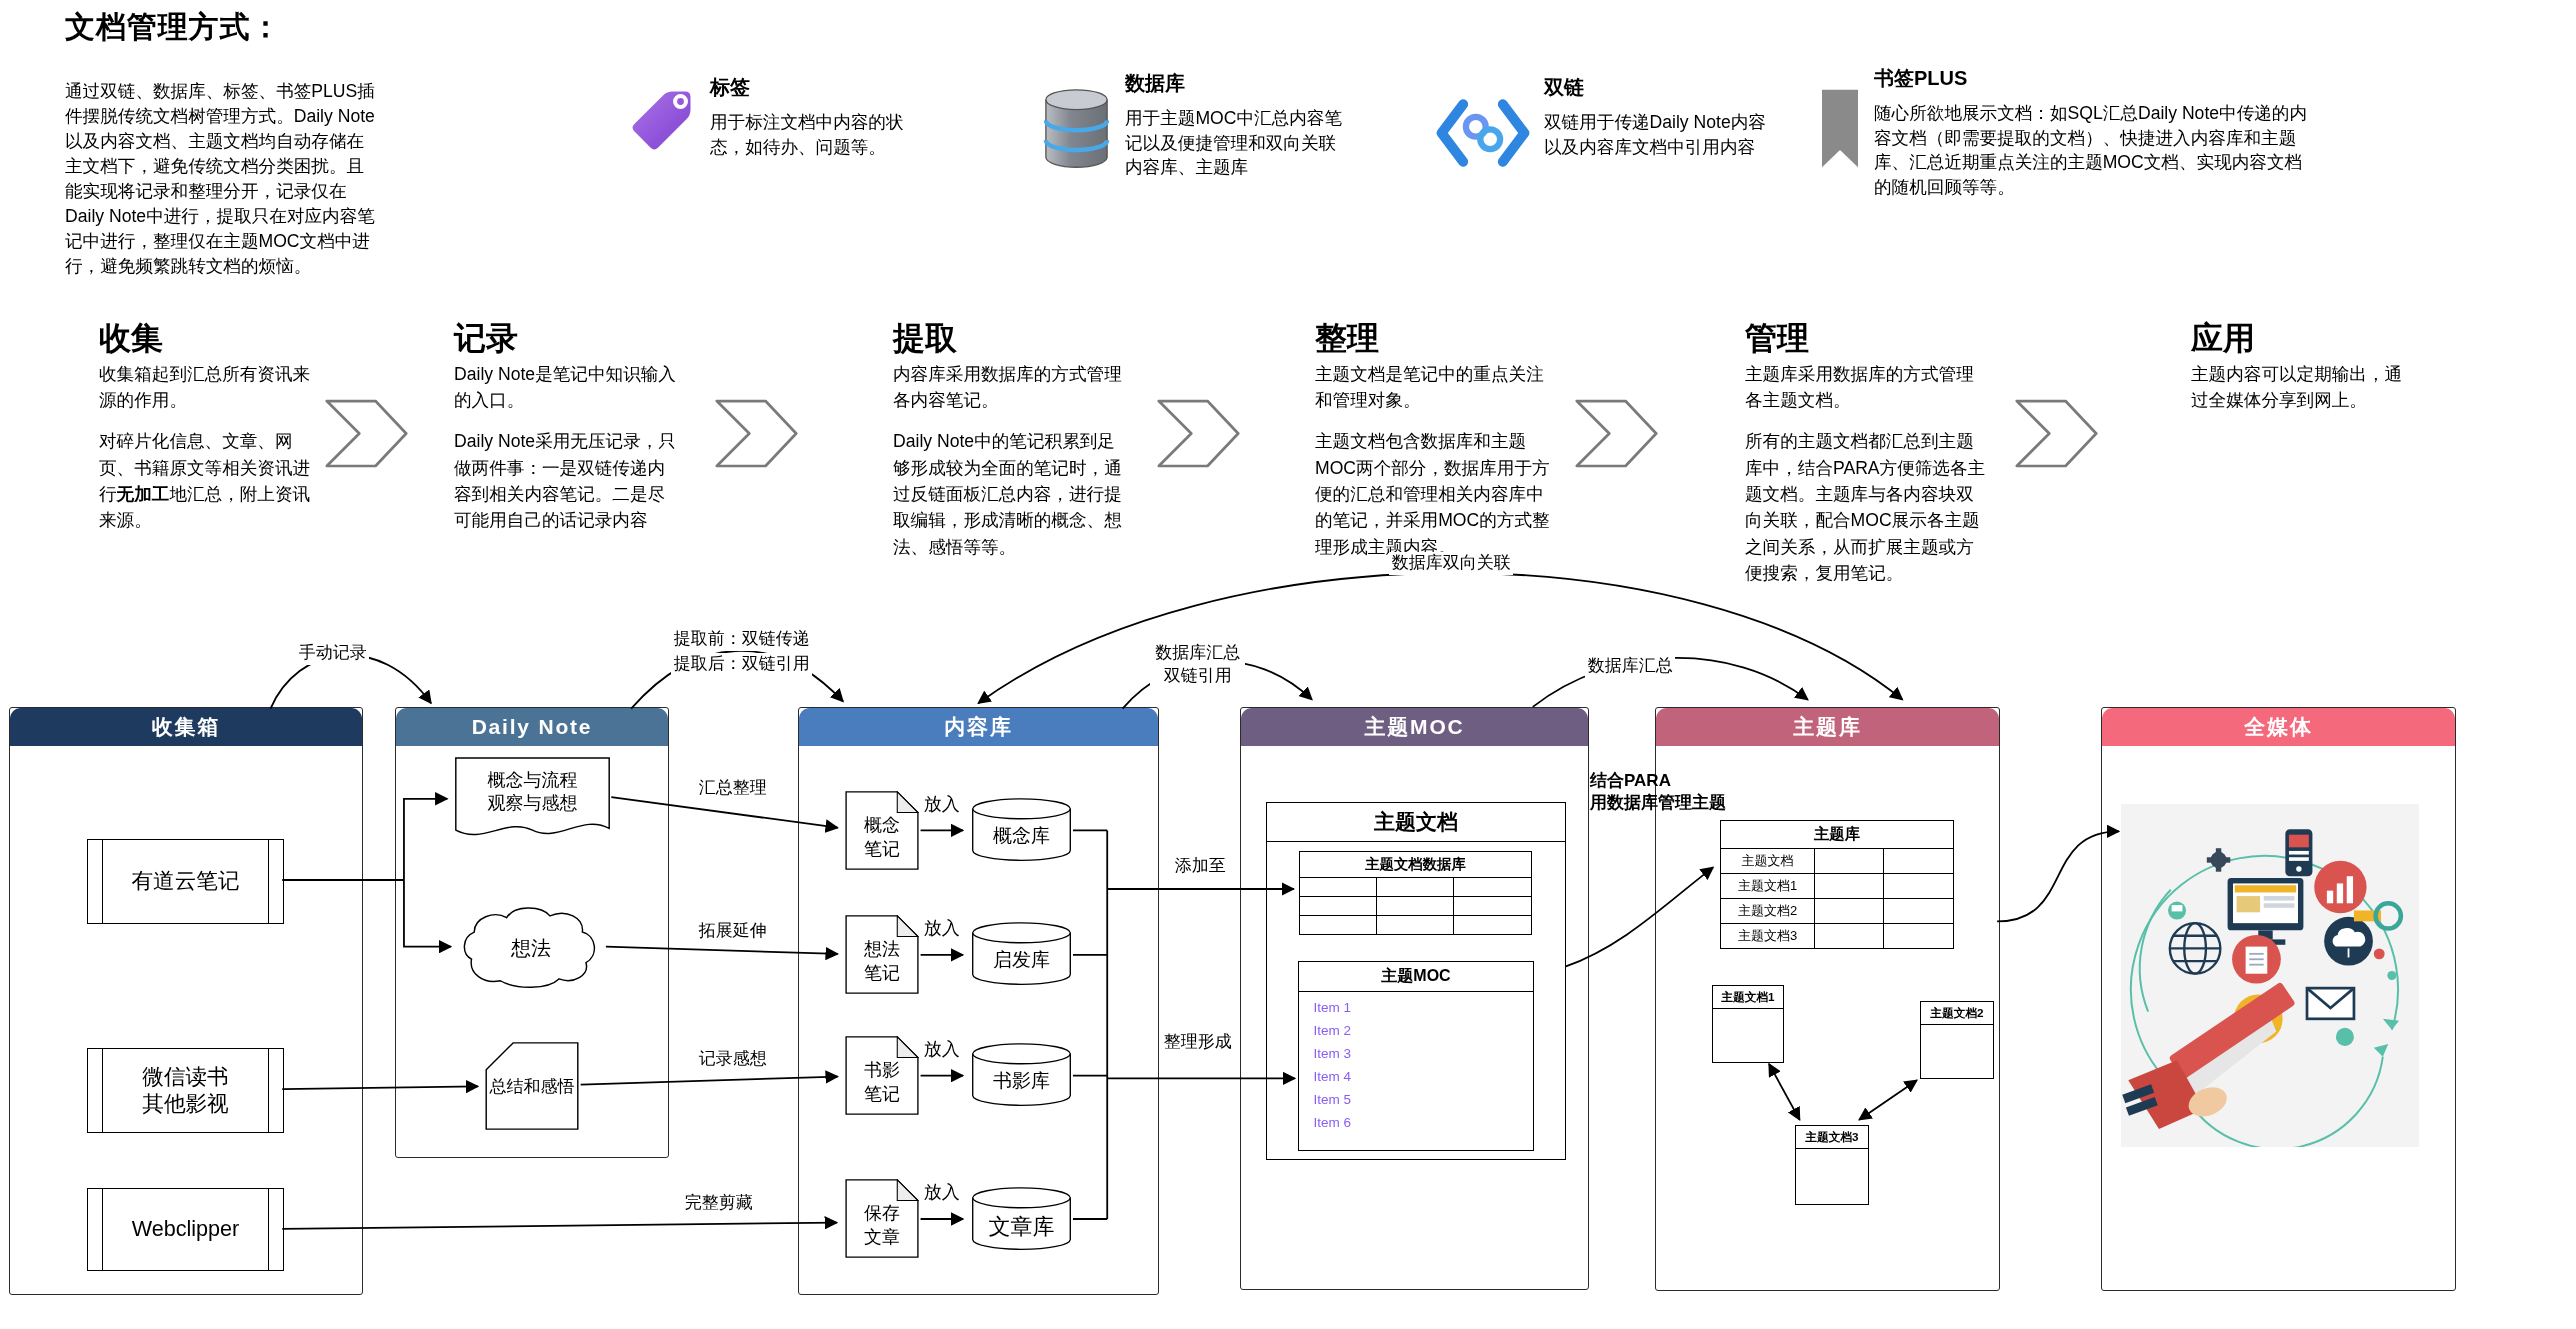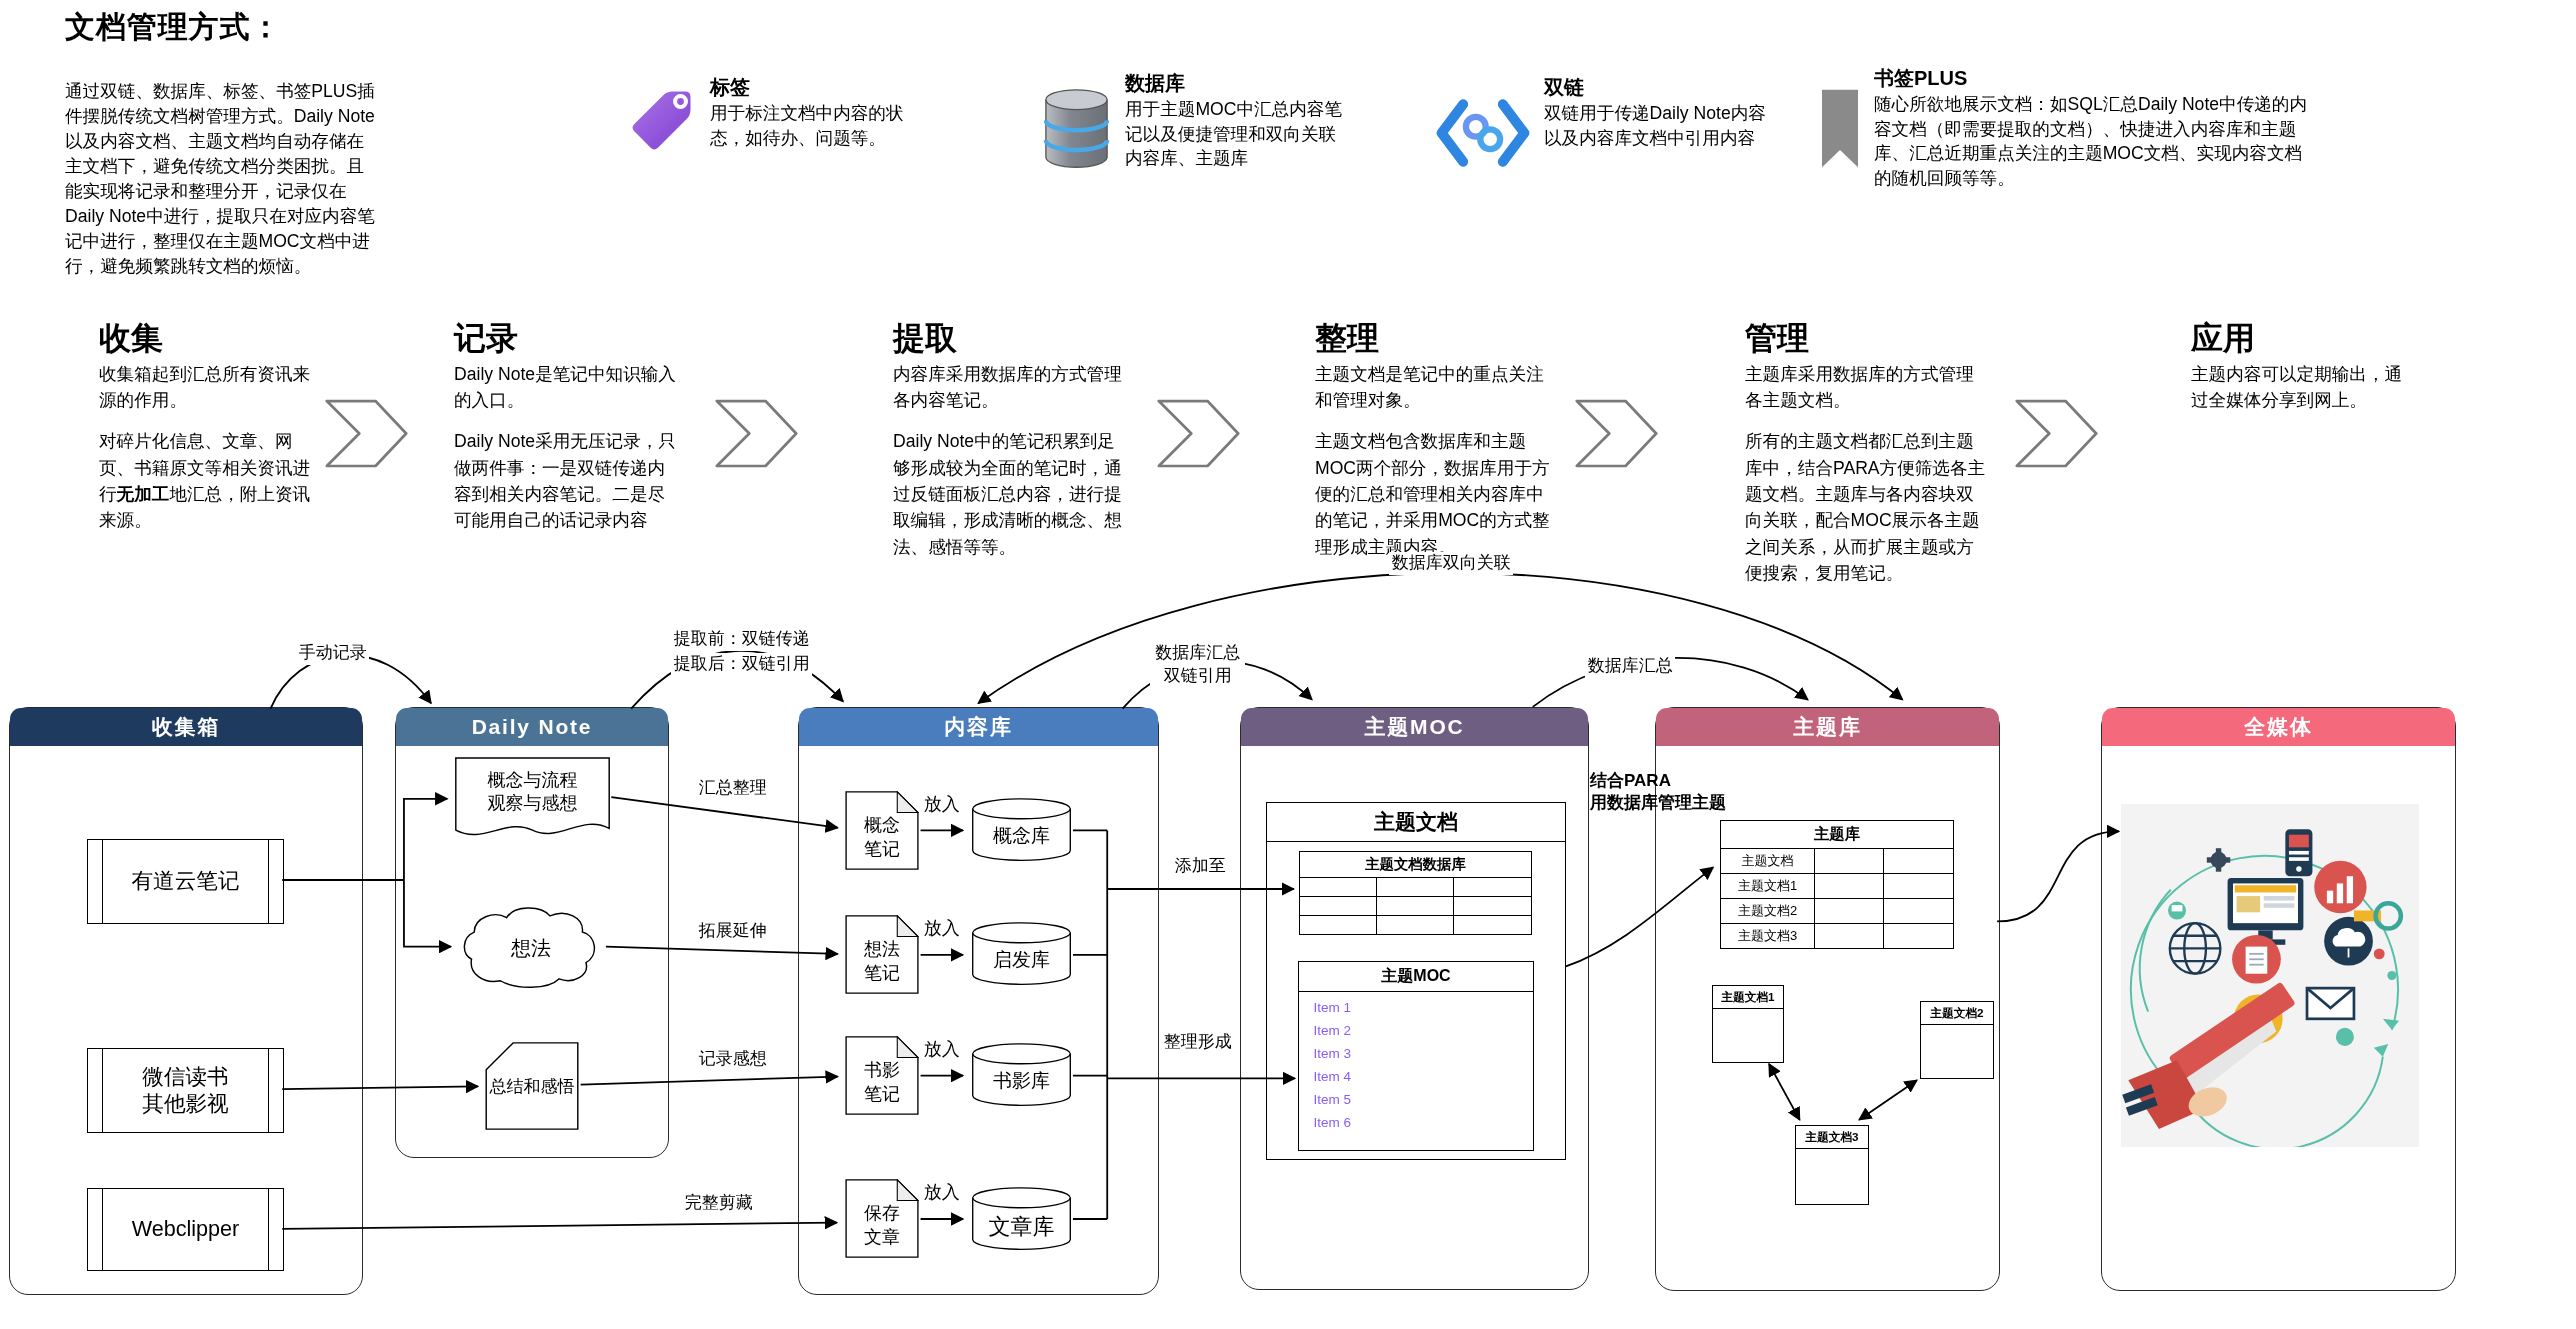--- a/index.html
+++ b/index.html
@@ -3,28 +3,28 @@
 <meta charset="utf-8">
 <style>
   html,body{margin:0;padding:0;background:#fff}
   #canvas{position:relative;width:2576px;height:1329px;background:#fff;
           font-family:"Liberation Sans","DejaVu Sans",sans-serif;color:#000;overflow:hidden}
   .abs{position:absolute}
   
   .page-title{font-size:30px;font-weight:700;letter-spacing:0.9px}
   .intro{font-size:17.6px;line-height:1.42;width:311px}
   
-  .legend-title{font-size:20px;font-weight:700;}
+  .legend-title{font-size:20px;font-weight:700;margin-bottom:9px}
   .legend-desc{font-size:17.6px;line-height:1.4}
   
   .stage-title{font-size:32px;font-weight:700;}
   .stage-body{font-size:17.6px;line-height:1.5}
   .stage-body p{margin:0 0 14.4px 0}
   
-  .col{position:absolute;border:1.4px solid #2b2b2b;border-radius:19px;background:#fff}
+  .col{position:absolute;border:1.4px solid #2b2b2b;border-radius:3px;background:#fff}
   .col-head{height:38px;border-radius:10.8px 10.8px 0 0;color:#fff;font-size:21px;font-weight:700;
             display:flex;align-items:center;justify-content:center;letter-spacing:1.8px}
   
   .pp{position:absolute;border:1.4px solid #000;background:#fff;display:flex;align-items:center;
       justify-content:center;font-size:21.6px;text-align:center;white-space:pre-line;line-height:1.25}
   .pp::before,.pp::after{content:"";position:absolute;top:0;bottom:0;border-left:1.4px solid #000}
   .pp::before{left:14.4px}.pp::after{right:14.4px}
   .shape{position:absolute}
   .shape svg{position:absolute;left:0;top:0}
   .shape-label{position:absolute;left:0;right:0;text-align:center;white-space:pre-line;line-height:1.3}

